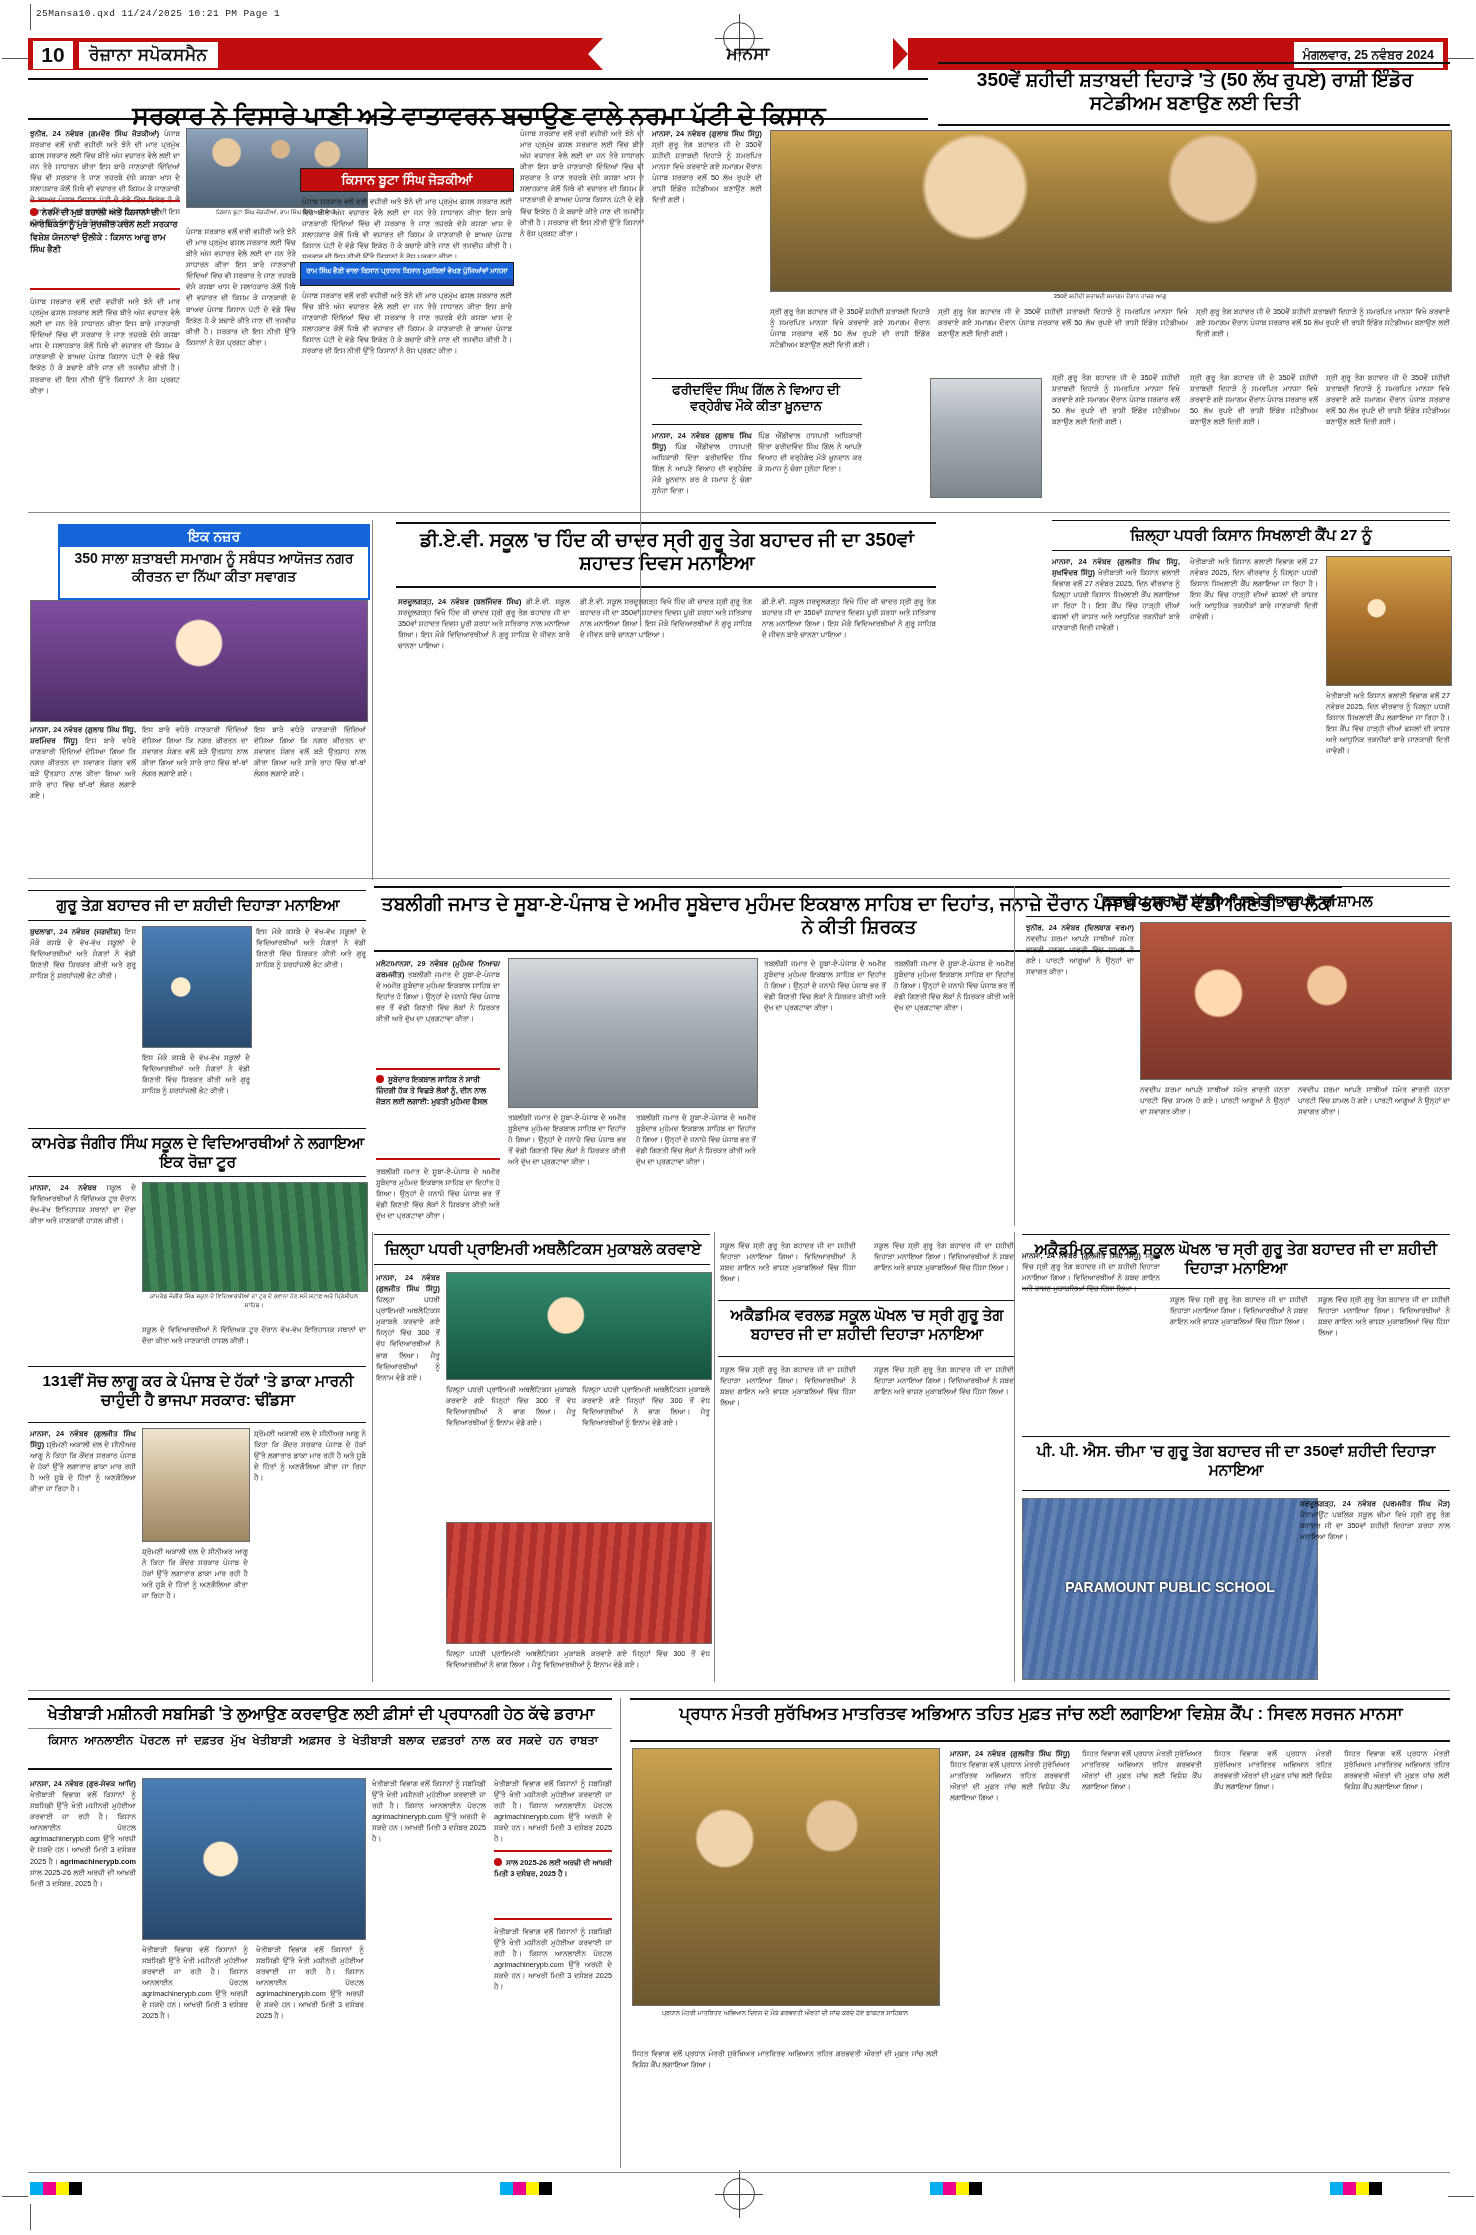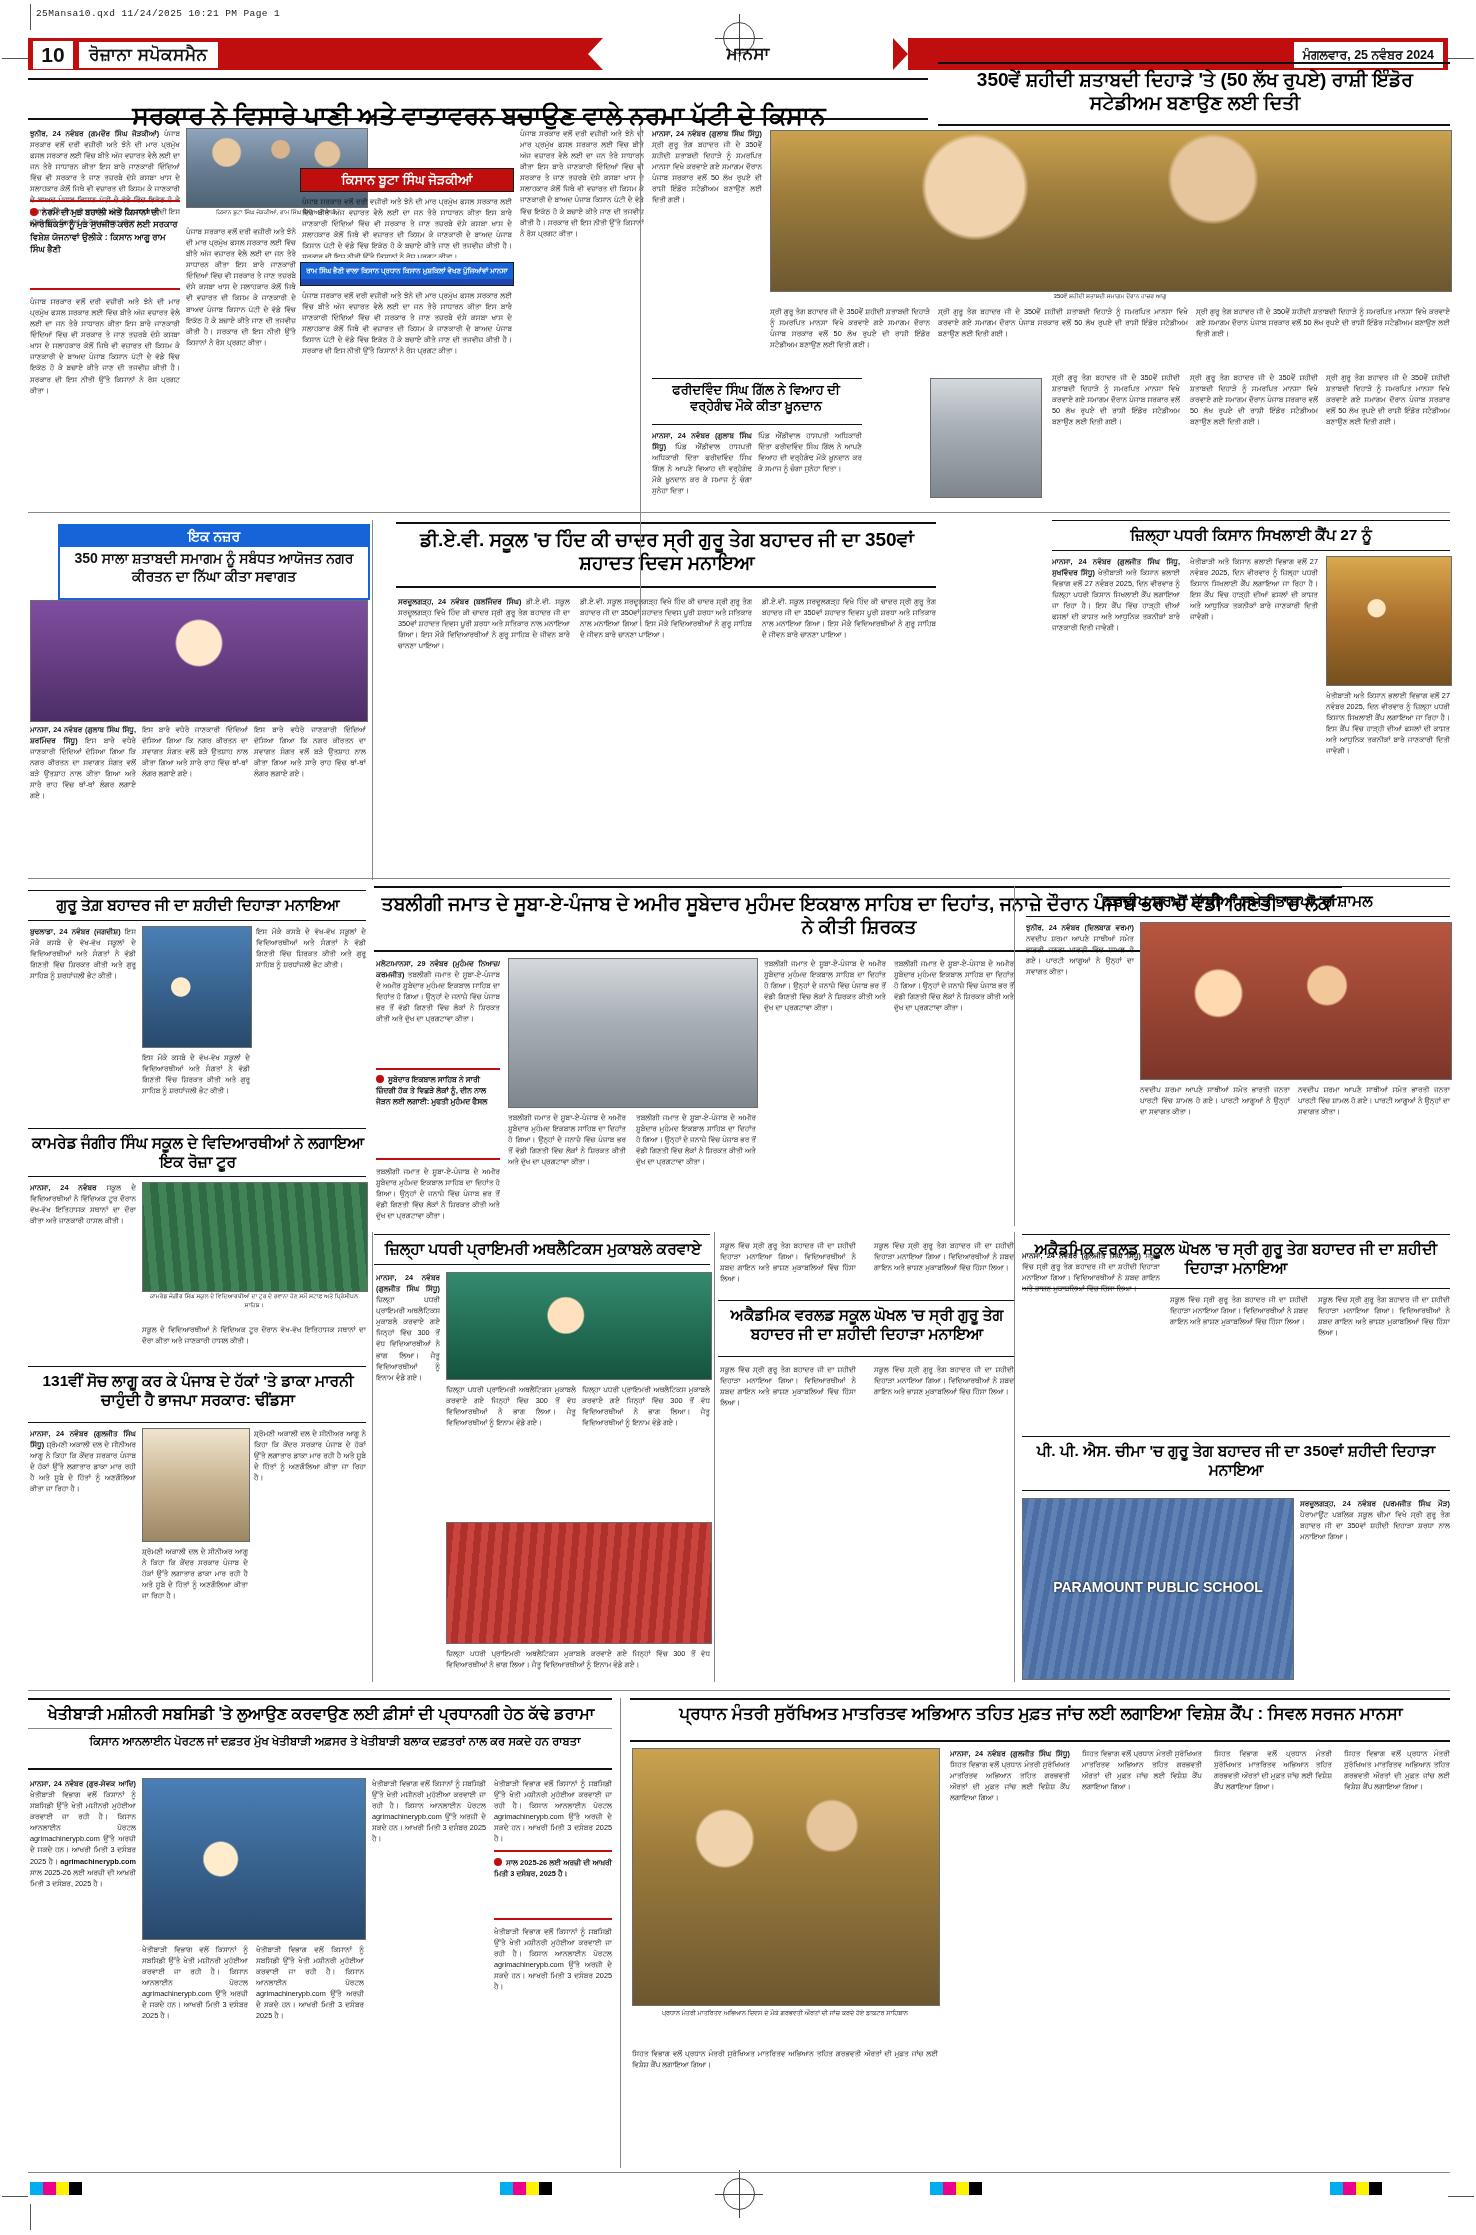--- a/index.html
+++ b/index.html
@@ -58,21 +58,21 @@
       radial-gradient(circle at 22% 30%, #e8c9a0 0 9%, transparent 10%),
       radial-gradient(circle at 52% 26%, #d8b48d 0 8%, transparent 9%),
       radial-gradient(circle at 78% 32%, #e2c29b 0 8%, transparent 9%),
       linear-gradient(#8fa5bd,#6d8196 45%,#4e6274);}
   .ph-g2{background:
       radial-gradient(circle at 30% 35%, #f0d2ad 0 10%, transparent 11%),
       radial-gradient(circle at 65% 30%, #e6c49c 0 9%, transparent 10%),
       linear-gradient(#caa24f,#9d7c3c 40%,#6c5730);}
   .ph-g3{background:
       repeating-linear-gradient(100deg,#4b6fa5 0 6px,#5f81b4 6px 12px),
-      linear-gradient(#7b98c4,#3f5d8c);}
+      linear-gradient(#7b98c4,#3f5d8c); padding-left: 24px;}
   .ph-g4{background:
       radial-gradient(circle at 40% 40%, #ffe6c2 0 8%, transparent 9%),
       linear-gradient(#d9a84e,#a86f2c 50%,#75501f);}
   .ph-g5{background:
       repeating-linear-gradient(85deg,#2f6b45 0 8px,#3f8357 8px 16px),
       linear-gradient(#6aa884,#2d5b3e);}
   .ph-g6{background:
       radial-gradient(circle at 25% 45%, #ffd9b0 0 9%, transparent 10%),
       radial-gradient(circle at 60% 40%, #f2c79a 0 9%, transparent 10%),
       linear-gradient(#b7563f,#7d3629);}
@@ -381,21 +381,21 @@
     <span>ਸਿਹਤ ਵਿਭਾਗ ਵਲੋਂ ਪ੍ਰਧਾਨ ਮੰਤਰੀ ਸੁਰੱਖਿਅਤ ਮਾਤਰਿਤਵ ਅਭਿਆਨ ਤਹਿਤ ਗਰਭਵਤੀ ਔਰਤਾਂ ਦੀ ਮੁਫ਼ਤ ਜਾਂਚ ਲਈ ਵਿਸ਼ੇਸ਼ ਕੈਂਪ ਲਗਾਇਆ ਗਿਆ।</span>
   </div>
   <div class="col" style="left:1082px;top:1748px;width:120px;height:420px;">ਸਿਹਤ ਵਿਭਾਗ ਵਲੋਂ ਪ੍ਰਧਾਨ ਮੰਤਰੀ ਸੁਰੱਖਿਅਤ ਮਾਤਰਿਤਵ ਅਭਿਆਨ ਤਹਿਤ ਗਰਭਵਤੀ ਔਰਤਾਂ ਦੀ ਮੁਫ਼ਤ ਜਾਂਚ ਲਈ ਵਿਸ਼ੇਸ਼ ਕੈਂਪ ਲਗਾਇਆ ਗਿਆ।</div>
   <div class="col" style="left:1214px;top:1748px;width:118px;height:420px;">ਸਿਹਤ ਵਿਭਾਗ ਵਲੋਂ ਪ੍ਰਧਾਨ ਮੰਤਰੀ ਸੁਰੱਖਿਅਤ ਮਾਤਰਿਤਵ ਅਭਿਆਨ ਤਹਿਤ ਗਰਭਵਤੀ ਔਰਤਾਂ ਦੀ ਮੁਫ਼ਤ ਜਾਂਚ ਲਈ ਵਿਸ਼ੇਸ਼ ਕੈਂਪ ਲਗਾਇਆ ਗਿਆ।</div>
   <div class="col" style="left:1344px;top:1748px;width:106px;height:420px;">ਸਿਹਤ ਵਿਭਾਗ ਵਲੋਂ ਪ੍ਰਧਾਨ ਮੰਤਰੀ ਸੁਰੱਖਿਅਤ ਮਾਤਰਿਤਵ ਅਭਿਆਨ ਤਹਿਤ ਗਰਭਵਤੀ ਔਰਤਾਂ ਦੀ ਮੁਫ਼ਤ ਜਾਂਚ ਲਈ ਵਿਸ਼ੇਸ਼ ਕੈਂਪ ਲਗਾਇਆ ਗਿਆ।</div>
   <div class="col" style="left:632px;top:2048px;width:306px;height:120px;">ਸਿਹਤ ਵਿਭਾਗ ਵਲੋਂ ਪ੍ਰਧਾਨ ਮੰਤਰੀ ਸੁਰੱਖਿਅਤ ਮਾਤਰਿਤਵ ਅਭਿਆਨ ਤਹਿਤ ਗਰਭਵਤੀ ਔਰਤਾਂ ਦੀ ਮੁਫ਼ਤ ਜਾਂਚ ਲਈ ਵਿਸ਼ੇਸ਼ ਕੈਂਪ ਲਗਾਇਆ ਗਿਆ।</div>
 
   <div class="rule" style="left:28px;top:1698px;width:584px;height:2px;"></div>
   <div class="hl hl-3" style="left:30px;top:1704px;width:582px;font-size:16px;">ਖੇਤੀਬਾੜੀ ਮਸ਼ੀਨਰੀ ਸਬਸਿਡੀ 'ਤੇ ਲੁਆਉਣ ਕਰਵਾਉਣ ਲਈ ਫ਼ੀਸਾਂ ਦੀ ਪ੍ਰਧਾਨਗੀ ਹੇਠ ਕੱਢੇ ਡਰਾਮਾ</div>
   <div class="thin" style="left:28px;top:1728px;width:584px;"></div>
-  <div class="hl hl-4" style="left:44px;top:1734px;width:582px;font-size:11.5px;">ਕਿਸਾਨ ਆਨਲਾਈਨ ਪੋਰਟਲ ਜਾਂ ਦਫ਼ਤਰ ਮੁੱਖ ਖੇਤੀਬਾੜੀ ਅਫ਼ਸਰ ਤੇ ਖੇਤੀਬਾੜੀ ਬਲਾਕ ਦਫ਼ਤਰਾਂ ਨਾਲ ਕਰ ਸਕਦੇ ਹਨ ਰਾਬਤਾ</div>
+  <div class="hl hl-4" style="left:32px;top:1734px;width:582px;font-size:11.5px;font-family:Liberation Mono, monospace;">ਕਿਸਾਨ ਆਨਲਾਈਨ ਪੋਰਟਲ ਜਾਂ ਦਫ਼ਤਰ ਮੁੱਖ ਖੇਤੀਬਾੜੀ ਅਫ਼ਸਰ ਤੇ ਖੇਤੀਬਾੜੀ ਬਲਾਕ ਦਫ਼ਤਰਾਂ ਨਾਲ ਕਰ ਸਕਦੇ ਹਨ ਰਾਬਤਾ</div>
   <div class="rule" style="left:28px;top:1768px;width:584px;height:2px;"></div>
 
   <div class="col" style="left:30px;top:1778px;width:106px;height:398px;">
     <b>ਮਾਨਸਾ, 24 ਨਵੰਬਰ (ਗੁਰ-ਸੇਵਕ ਆਦਿ)</b>
     <span>ਖੇਤੀਬਾੜੀ ਵਿਭਾਗ ਵਲੋਂ ਕਿਸਾਨਾਂ ਨੂੰ ਸਬਸਿਡੀ ਉੱਤੇ ਖੇਤੀ ਮਸ਼ੀਨਰੀ ਮੁਹੱਈਆ ਕਰਵਾਈ ਜਾ ਰਹੀ ਹੈ। ਕਿਸਾਨ ਆਨਲਾਈਨ ਪੋਰਟਲ agrimachinerypb.com ਉੱਤੇ ਅਰਜ਼ੀ ਦੇ ਸਕਦੇ ਹਨ। ਆਖਰੀ ਮਿਤੀ 3 ਦਸੰਬਰ 2025 ਹੈ।</span>
     <b>agrimachinerypb.com</b>
     <span>ਸਾਲ 2025-26 ਲਈ ਅਰਜ਼ੀ ਦੀ ਆਖ਼ਰੀ ਮਿਤੀ 3 ਦਸੰਬਰ, 2025 ਹੈ।</span>
   </div>
   <div class="photo ph-g10" style="left:142px;top:1778px;width:222px;height:160px;"></div>
   <div class="col" style="left:142px;top:1944px;width:106px;height:232px;">ਖੇਤੀਬਾੜੀ ਵਿਭਾਗ ਵਲੋਂ ਕਿਸਾਨਾਂ ਨੂੰ ਸਬਸਿਡੀ ਉੱਤੇ ਖੇਤੀ ਮਸ਼ੀਨਰੀ ਮੁਹੱਈਆ ਕਰਵਾਈ ਜਾ ਰਹੀ ਹੈ। ਕਿਸਾਨ ਆਨਲਾਈਨ ਪੋਰਟਲ agrimachinerypb.com ਉੱਤੇ ਅਰਜ਼ੀ ਦੇ ਸਕਦੇ ਹਨ। ਆਖਰੀ ਮਿਤੀ 3 ਦਸੰਬਰ 2025 ਹੈ।</div>

